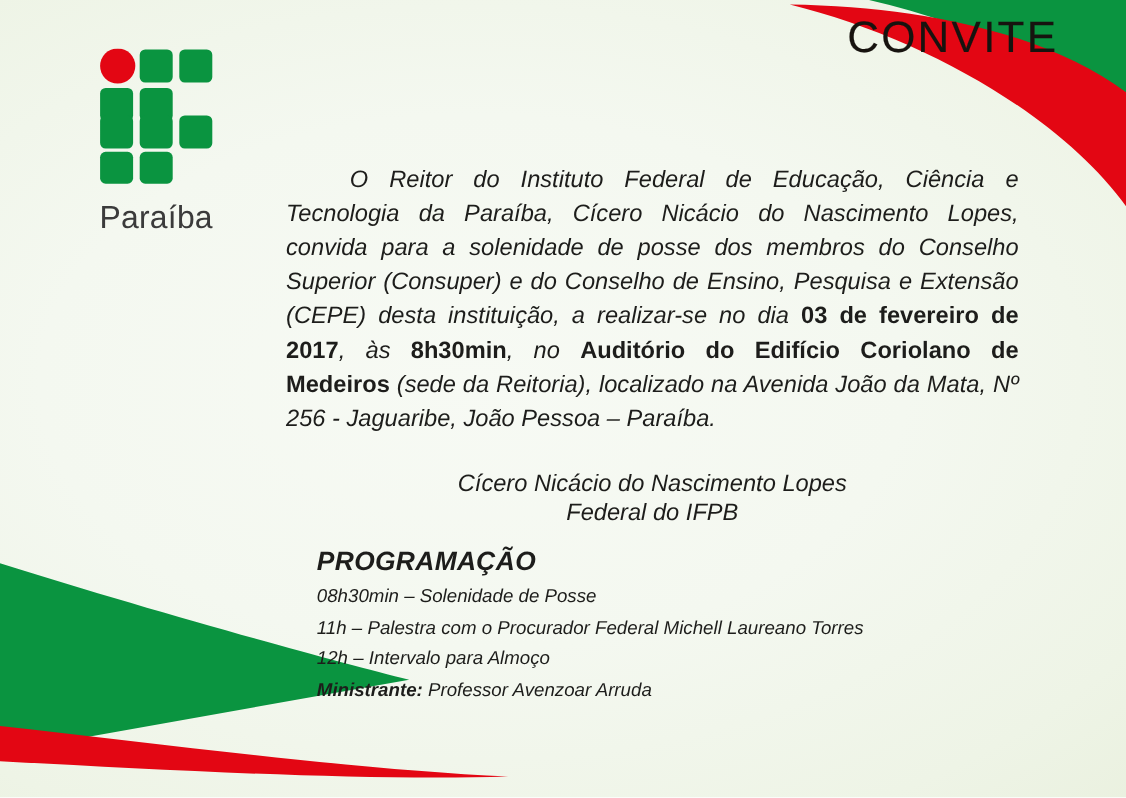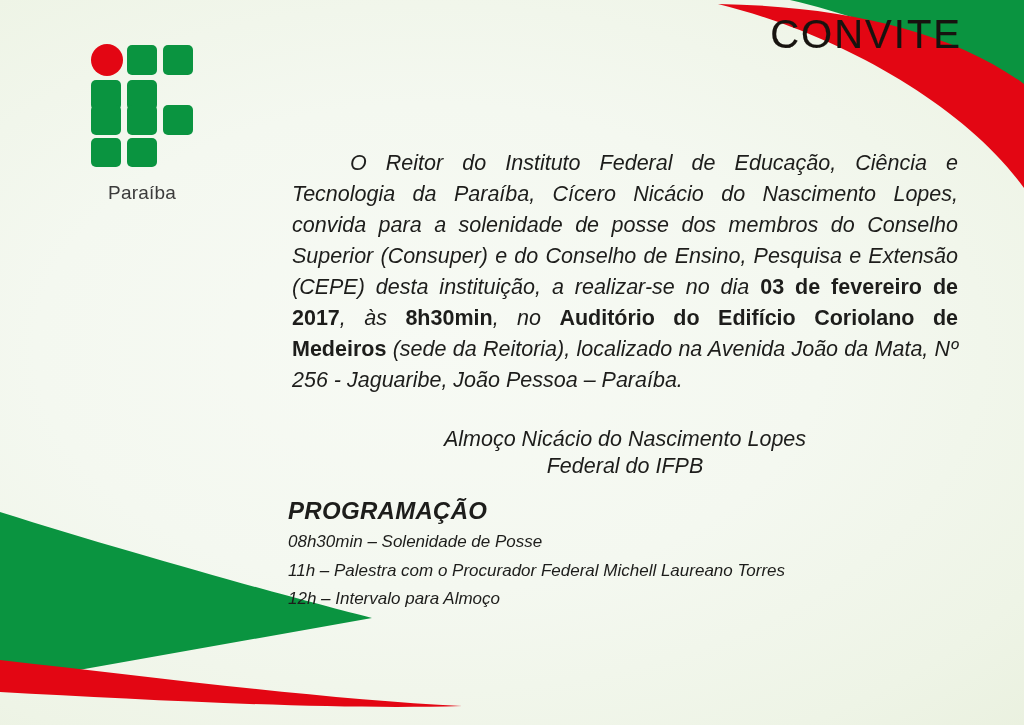--- a/index.html
+++ b/index.html
@@ -55,21 +55,21 @@
     color: #231f20;
     letter-spacing: 0.2px;
     line-height: 1.02;
   }
   .logo-word .l1 { display: block; font-size: 33px; }
   .logo-word .l2 { display: block; font-size: 33px; }
 
   .logo-sub {
     display: block;
     margin-top: 4px;
-    font-size: 19px;
+    font-size: 29px;
     font-weight: 400;
     color: #3b3b3b;
     letter-spacing: 0.2px;
   }
 
   
   .title {
     position: absolute;
     left: 262px;
     top: 14px;
@@ -79,21 +79,21 @@
     font-weight: 300;
     letter-spacing: 2px;
     color: #17130f;
     line-height: 1;
     -webkit-text-stroke: 0.15px #17130f;
   }
 
   
   .body-col {
     position: absolute;
-    left: 292px;
+    left: 260px;
     top: 148px;
     width: 666px;
   }
 
   .para {
     margin: 0;
     text-align: justify;
     text-justify: inter-word;
     text-indent: 58px;
     font-style: italic;
@@ -190,27 +190,28 @@
 
     <span class="logo-sub">Paraíba</span>
   </div>
 
   <div class="title">CONVITE</div>
 
   <div class="body-col">
     <p class="para">O Reitor do Instituto Federal de Educação, Ciência e Tecnologia da Paraíba, Cícero Nicácio do Nascimento Lopes, convida para a solenidade de posse dos membros do Conselho Superior (Consuper) e do Conselho de Ensino, Pesquisa e Extensão (CEPE) desta instituição, a realizar-se no dia <b>03 de fevereiro de 2017</b>, às <b>8h30min</b>, no <b>Auditório do Edifício Coriolano de Medeiros</b> (sede da Reitoria), localizado na Avenida João da Mata, Nº 256 - Jaguaribe, João Pessoa – Paraíba.</p>
 
     <div class="signature">
-      <span>Almoço Nicácio do Nascimento Lopes</span>
+      <span>Cícero Nicácio do Nascimento Lopes</span>
       <span>Federal do IFPB</span>
     </div>
   </div>
 
   <div class="programme">
     <div class="prog-head">PROGRAMAÇÃO</div>
     <ul class="prog-list">
         <li>08h30min – Solenidade de Posse</li>
         <li>11h – Palestra com o Procurador Federal Michell Laureano Torres</li>
         <li>12h – Intervalo para Almoço</li>
+        <li><b>Ministrante:</b> Professor Avenzoar Arruda</li>
       </ul>
   </div>
 
 </div>
 
 </body></html>

